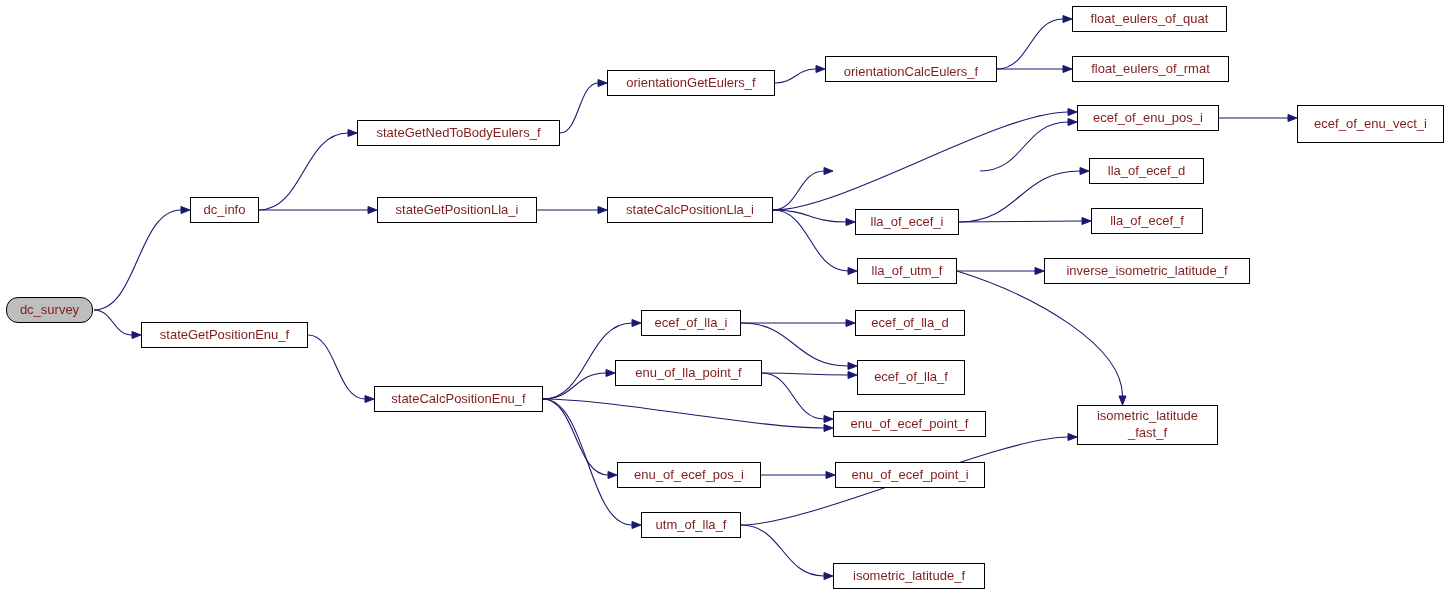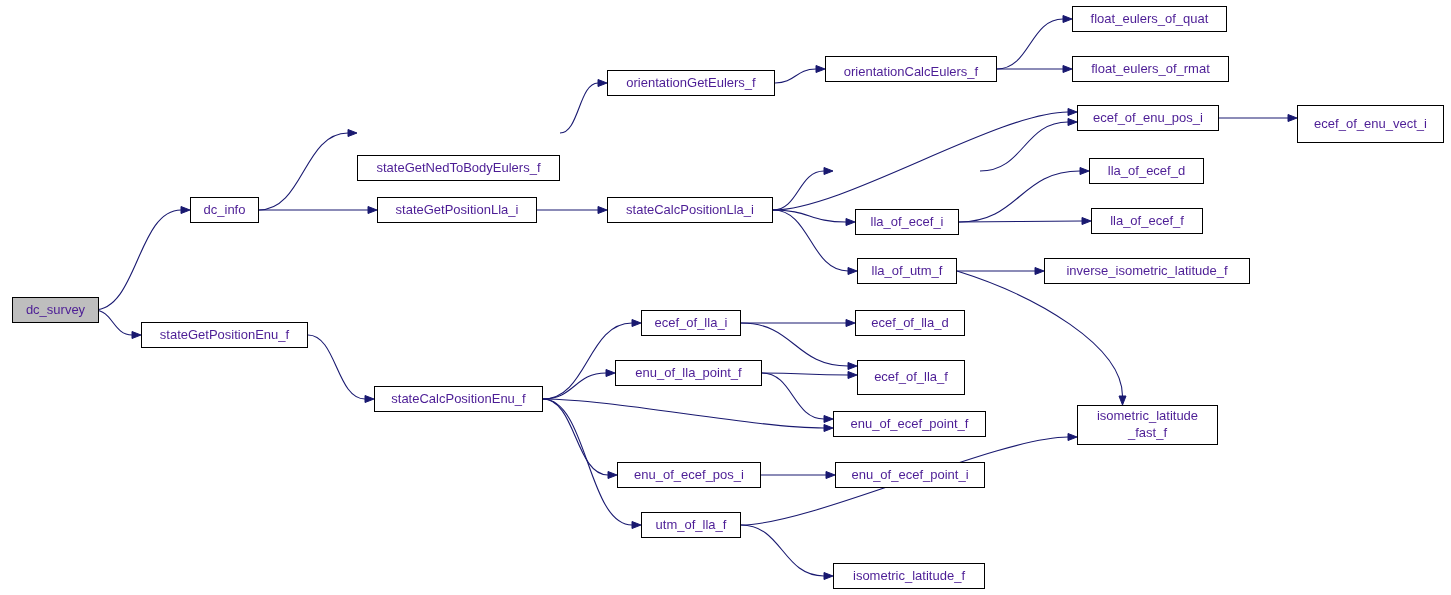--- a/index.html
+++ b/index.html
@@ -33,21 +33,21 @@
   }
   .node {
     position: absolute;
     box-sizing: border-box;
     background: #ffffff;
     border: 1px solid #000000;
     display: flex;
     align-items: center;
     justify-content: center;
     font-size: 13px;
-    color: #4c1d95;
+    color: #7f1d1d;
     cursor: pointer;
     z-index: 2;
   }
   .node-highlight {
     background: #bebebe;
   }
   .node-label {
     white-space: pre-line;
     text-align: center;
     line-height: 1.3;
@@ -117,27 +117,27 @@
       <polygon points="857,375 848,371.5 848,378.5" class="edge-arrow"></polygon>
       <path d="M 762 373 C 793 373, 793 419, 824 419" class="edge-line"></path>
       <polygon points="833,419 824,415.5 824,422.5" class="edge-arrow"></polygon>
       <path d="M 761 475 C 793.5 475, 793.5 475, 826 475" class="edge-line"></path>
       <polygon points="835,475 826,471.5 826,478.5" class="edge-arrow"></polygon>
       <path d="M 741 525 C 811 525, 998 437, 1068 437" class="edge-line"></path>
       <polygon points="1077,437 1068,433.5 1068,440.5" class="edge-arrow"></polygon>
       <path d="M 741 525 C 782.5 525, 782.5 576, 824 576" class="edge-line"></path>
       <polygon points="833,576 824,572.5 824,579.5" class="edge-arrow"></polygon>
     </svg>
-<div class="node node-highlight" style="left: 12px; top: 297px; width: 87px; height: 26px;">
+<div class="node node-highlight" style="left: 6px; top: 297px; width: 87px; height: 26px; border-radius: 12px;">
       <span class="node-label">dc_survey</span>
     </div>
     <div class="node" style="left: 190px; top: 197px; width: 69px; height: 26px;">
       <span class="node-label">dc_info</span>
     </div>
-    <div class="node" style="left: 357px; top: 120px; width: 203px; height: 26px; margin-top: 35px;">
+    <div class="node" style="left: 357px; top: 120px; width: 203px; height: 26px;">
       <span class="node-label">stateGetNedToBodyEulers_f</span>
     </div>
     <div class="node" style="left: 607px; top: 70px; width: 168px; height: 26px;">
       <span class="node-label">orientationGetEulers_f</span>
     </div>
     <div class="node" style="left: 825px; top: 56px; width: 172px; height: 26px; align-items: flex-end;">
       <span class="node-label">orientationCalcEulers_f</span>
     </div>
     <div class="node" style="left: 1072px; top: 6px; width: 155px; height: 26px;">
       <span class="node-label">float_eulers_of_quat</span>

